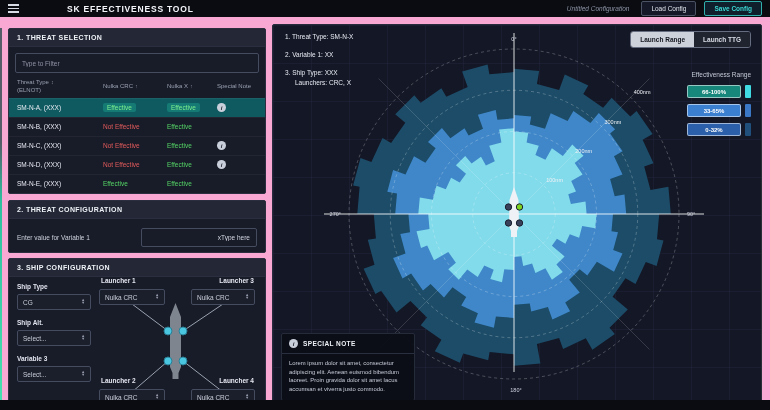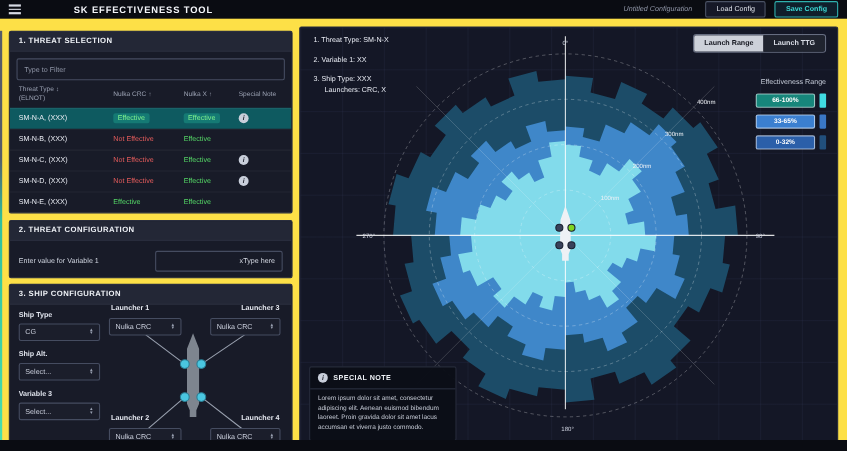--- a/index.html
+++ b/index.html
@@ -1,19 +1,19 @@
 <!DOCTYPE html>
 <html><head>
 <meta charset="utf-8">
 <style>
   * { margin:0; padding:0; box-sizing:border-box; }
   html,body { background:#0a0c12; }
   #app {
     position:relative; width:770px; height:400px; overflow:hidden;
-    background:#fde047; font-family:"Liberation Sans", sans-serif;
+    background:#f9a8d4; font-family:"Liberation Sans", sans-serif;
     color:#e8ebf2;
   }
   
   #topbar {
     position:absolute; left:0; top:0; width:770px; height:17px;
     background:#0a0c12; display:flex; align-items:center; padding:0 8px; gap:8px; z-index:5;
   }
   #menu-icon { width:11px; display:flex; flex-direction:column; gap:2px; cursor:pointer; }
   #menu-icon i { display:block; height:1.5px; background:#d7dbe4; }
   #app-title { font-size:8.5px; font-weight:bold; letter-spacing:.8px; color:#f3f5f9; margin-left:40px; }

